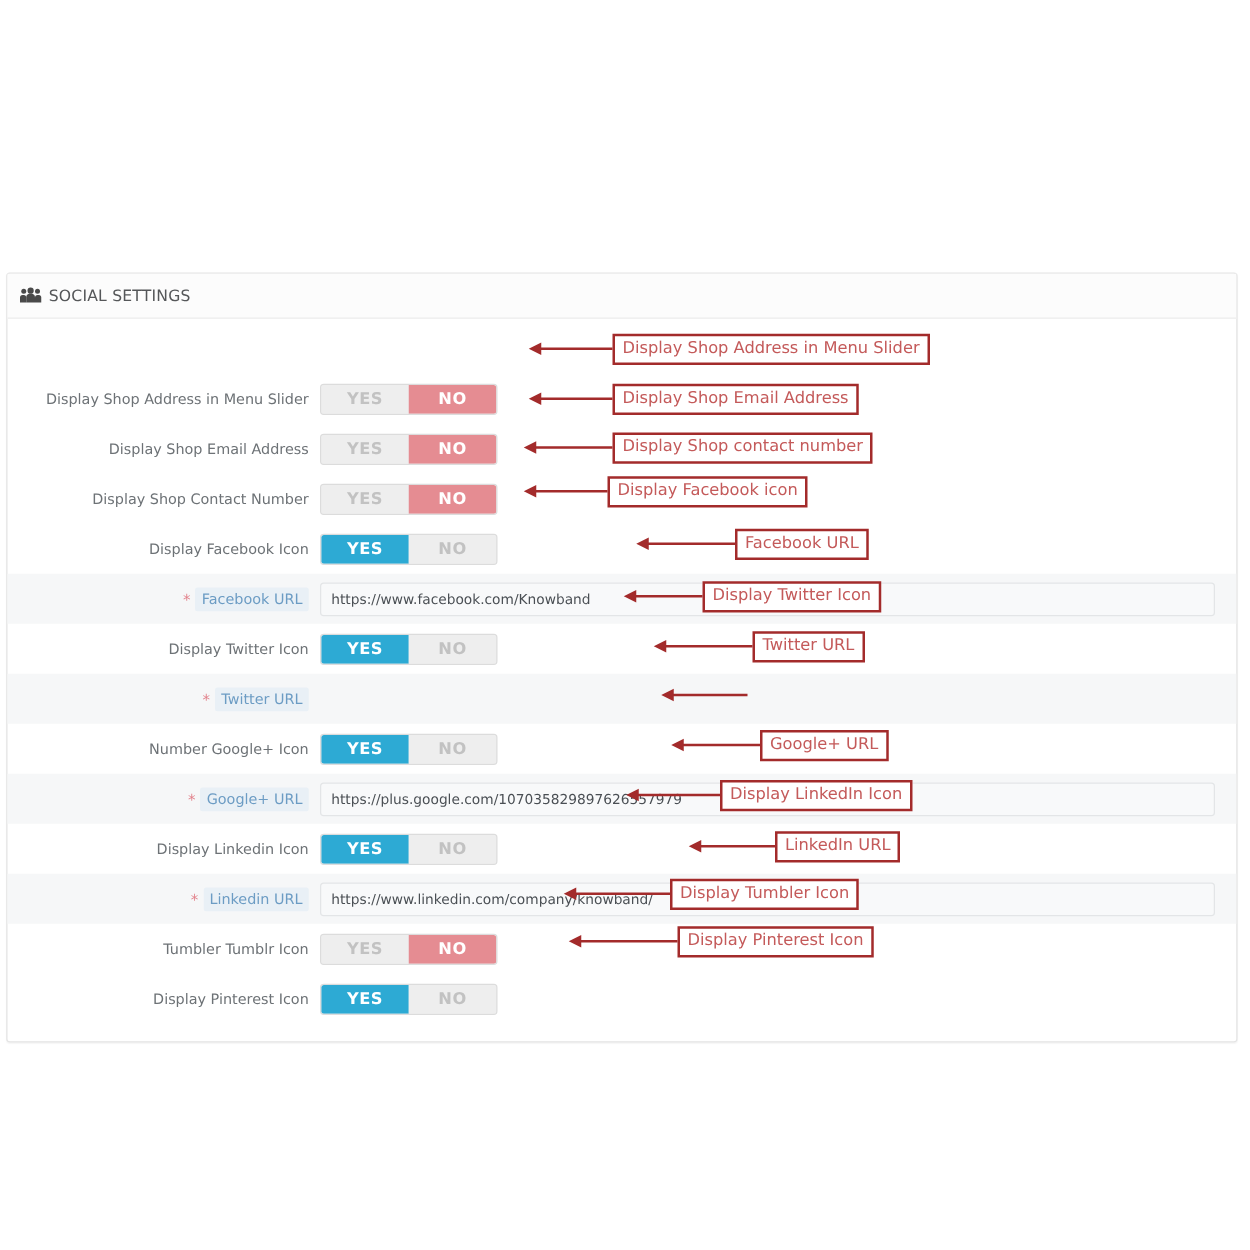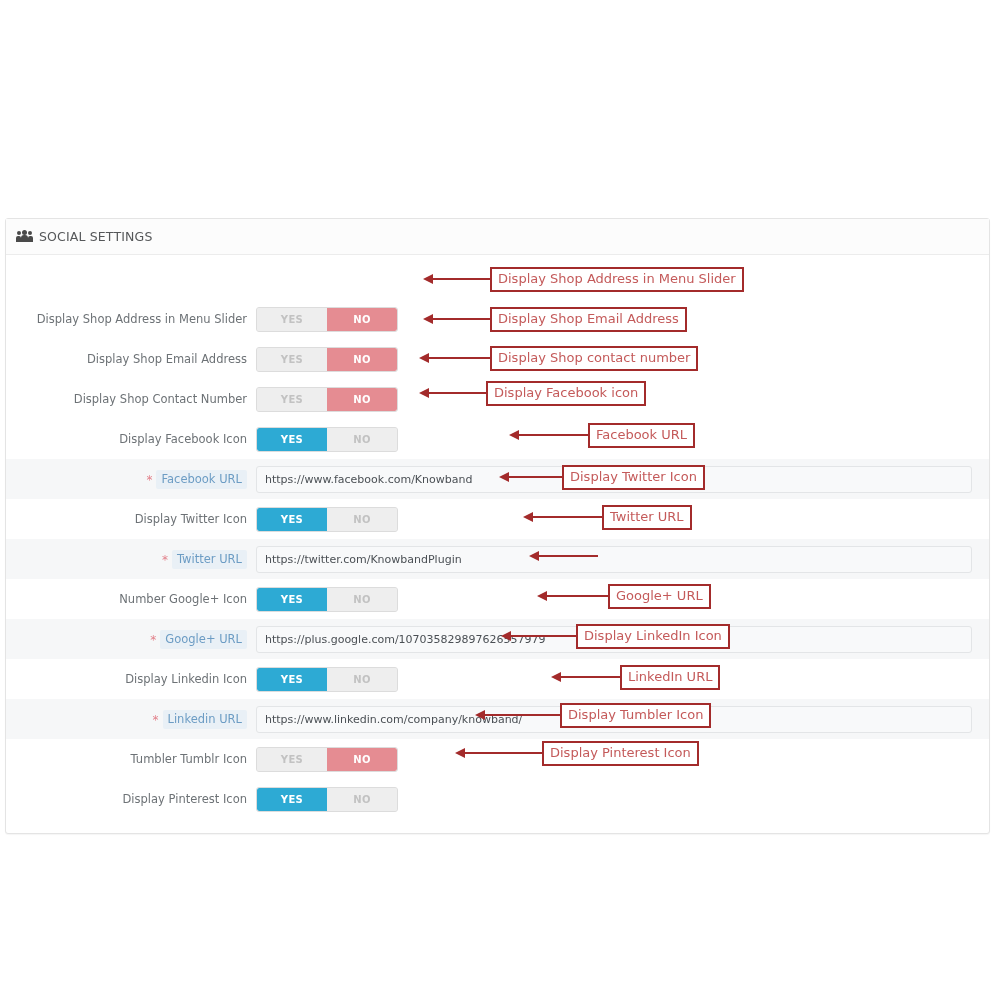--- a/index.html
+++ b/index.html
@@ -121,21 +121,21 @@
     overflow: hidden;
     border: 1px solid #dcdcdc;
     box-sizing: border-box;
     background: #eeeeee;
   }
   .toggle span {
     flex: 1 1 50%;
     display: flex;
     align-items: center;
     justify-content: center;
-    font-size: 10px;
+    font-size: 13px;
     font-weight: bold;
     letter-spacing: .4px;
     font-family: "DejaVu Sans", sans-serif;
     color: #c2c2c2;
     background: #ececec;
     box-sizing: border-box;
   }
   .toggle span.off-state { background: #eeeeee; }
   .toggle span.on-yes {
     background: #2daad4;
@@ -260,21 +260,20 @@
         <div class="toggle">
           <span class="on-yes">YES</span>
           <span class="off-state">NO</span>
         </div>
       </div>
       <div class="form-row striped" style="top: 284px;">
         <div class="row-label req">
           <span class="req-star">*</span>
           <span class="req-text">Twitter URL</span>
         </div>
-        <div class="url-input">https://twitter.com/KnowbandPlugin</div>
       </div>
       <div class="form-row" style="top: 324px;">
         <div class="row-label">Number Google+ Icon</div>
         <div class="toggle">
           <span class="on-yes">YES</span>
           <span class="off-state">NO</span>
         </div>
       </div>
       <div class="form-row striped" style="top: 364px;">
         <div class="row-label req">
@@ -352,21 +351,21 @@
       <div class="anno-box">Google+ URL</div>
     </div>
     <div class="anno" style="left: 510px; top: 625px;">
       <div class="anno-arrow" style="width: 66px;"></div>
       <div class="anno-box">Display LinkedIn Icon</div>
     </div>
     <div class="anno" style="left: 560px; top: 666px;">
       <div class="anno-arrow" style="width: 60px;"></div>
       <div class="anno-box">LinkedIn URL</div>
     </div>
-    <div class="anno" style="left: 484px; top: 704px;">
+    <div class="anno" style="left: 460px; top: 704px;">
       <div class="anno-arrow" style="width: 76px;"></div>
       <div class="anno-box">Display Tumbler Icon</div>
     </div>
     <div class="anno" style="left: 464px; top: 742px;">
       <div class="anno-arrow" style="width: 78px;"></div>
       <div class="anno-box">Display Pinterest Icon</div>
     </div>
   </div>
 
 </body></html>

